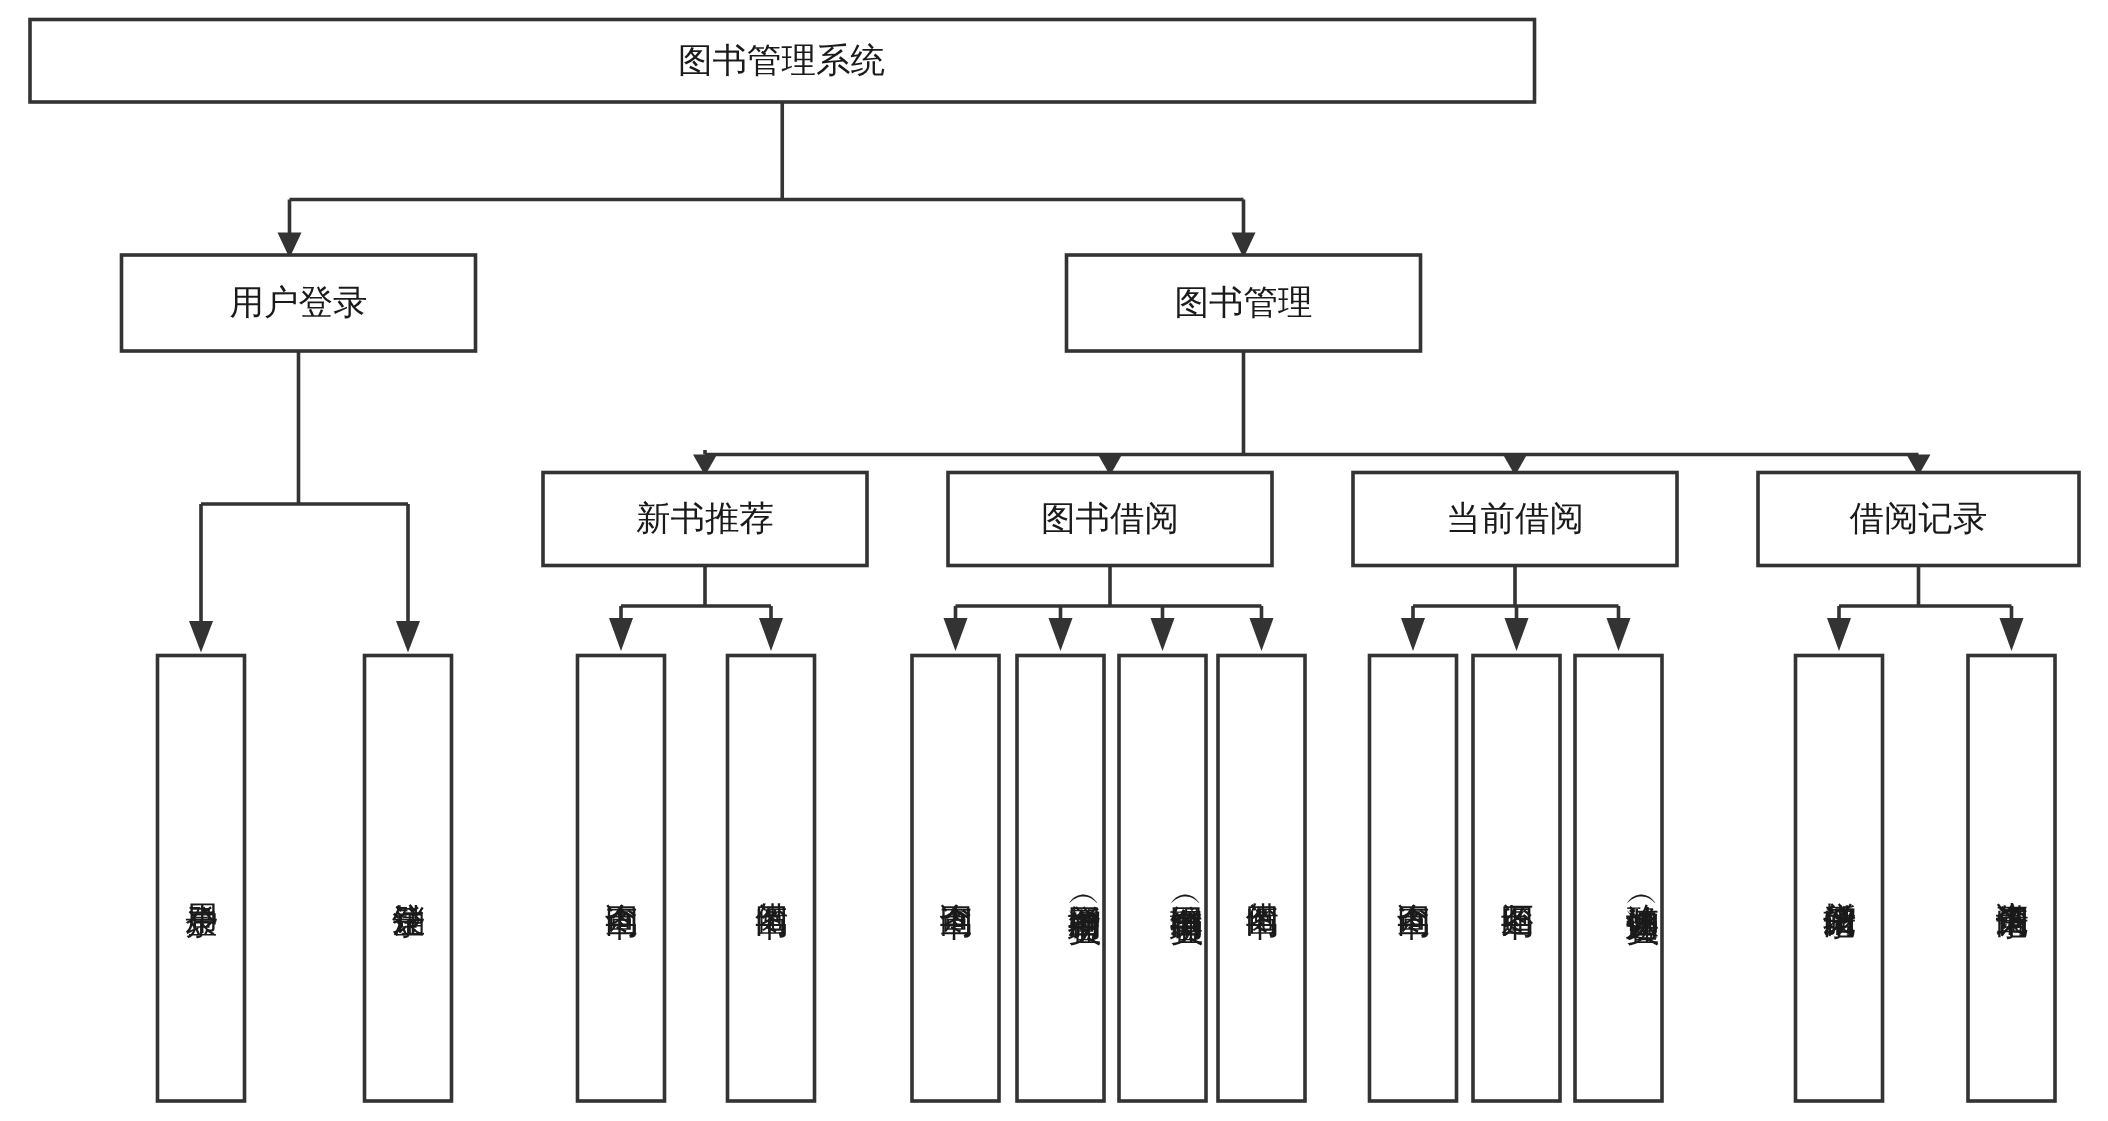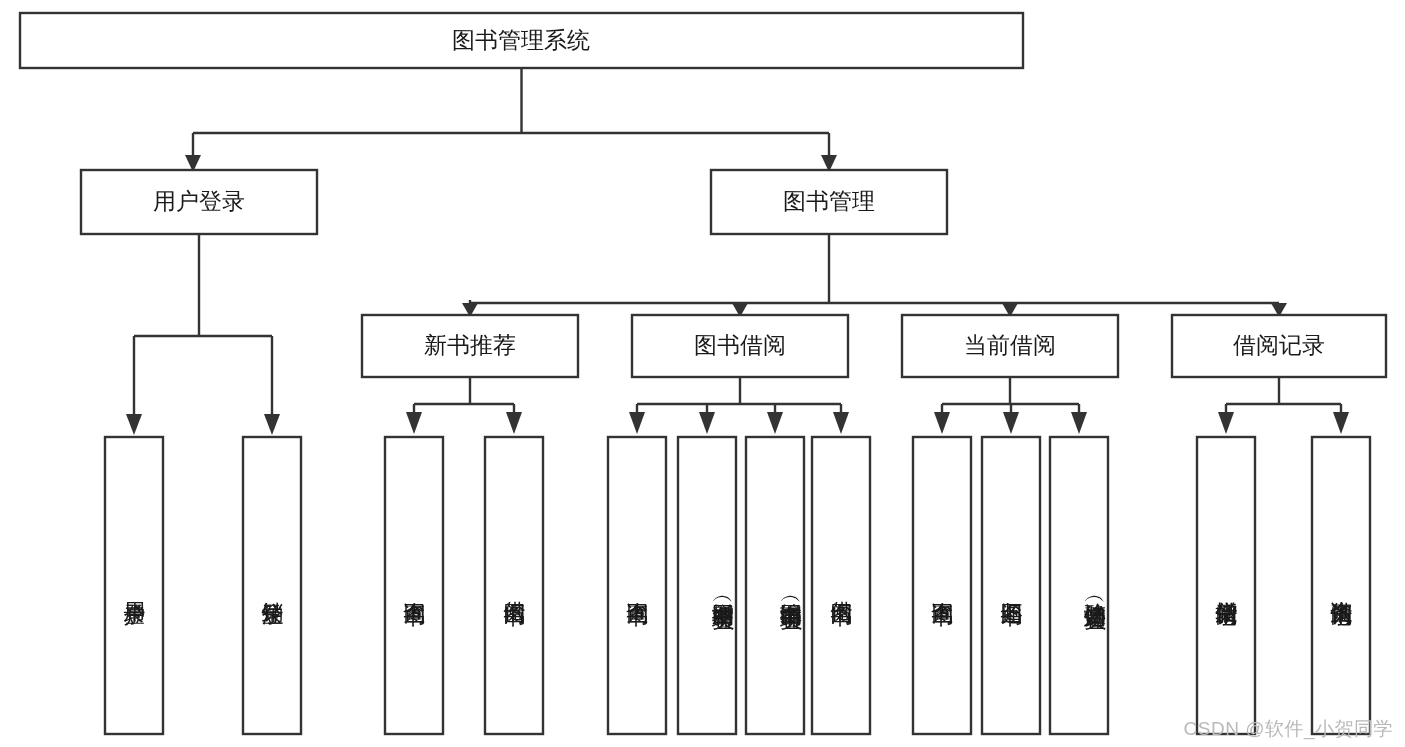--- a/index.html
+++ b/index.html
@@ -168,14 +168,13 @@
   <div class="leaf-label" style="left:608px; top:437px; width:58px; height:297px; display:flex; align-items:center; justify-content:center;">查询图书</div>
   <div class="leaf-label" style="left:678px; top:445px; width:58px; height:289px; display:flex; align-items:flex-start; justify-content:center;">新增图书（管理员）</div>
   <div class="leaf-label" style="left:746px; top:445px; width:58px; height:289px; display:flex; align-items:flex-start; justify-content:center;">编辑图书（管理员）</div>
   <div class="leaf-label" style="left:812px; top:437px; width:58px; height:297px; display:flex; align-items:center; justify-content:center;">借阅图书</div>
   <div class="leaf-label" style="left:913px; top:437px; width:58px; height:297px; display:flex; align-items:center; justify-content:center;">查询图书</div>
   <div class="leaf-label" style="left:982px; top:437px; width:58px; height:297px; display:flex; align-items:center; justify-content:center;">归还图书</div>
   <div class="leaf-label" style="left:1050px; top:445px; width:58px; height:289px; display:flex; align-items:flex-start; justify-content:center;">确认归还（管理员）</div>
   <div class="leaf-label" style="left:1197px; top:437px; width:58px; height:297px; display:flex; align-items:center; justify-content:center;">新增借阅记录</div>
   <div class="leaf-label" style="left:1312px; top:437px; width:58px; height:297px; display:flex; align-items:center; justify-content:center;">查询借阅记录</div>
 
-  <div class="watermark">CSDN @软件_小贺同学</div>
 </div>
 
 </body></html>

